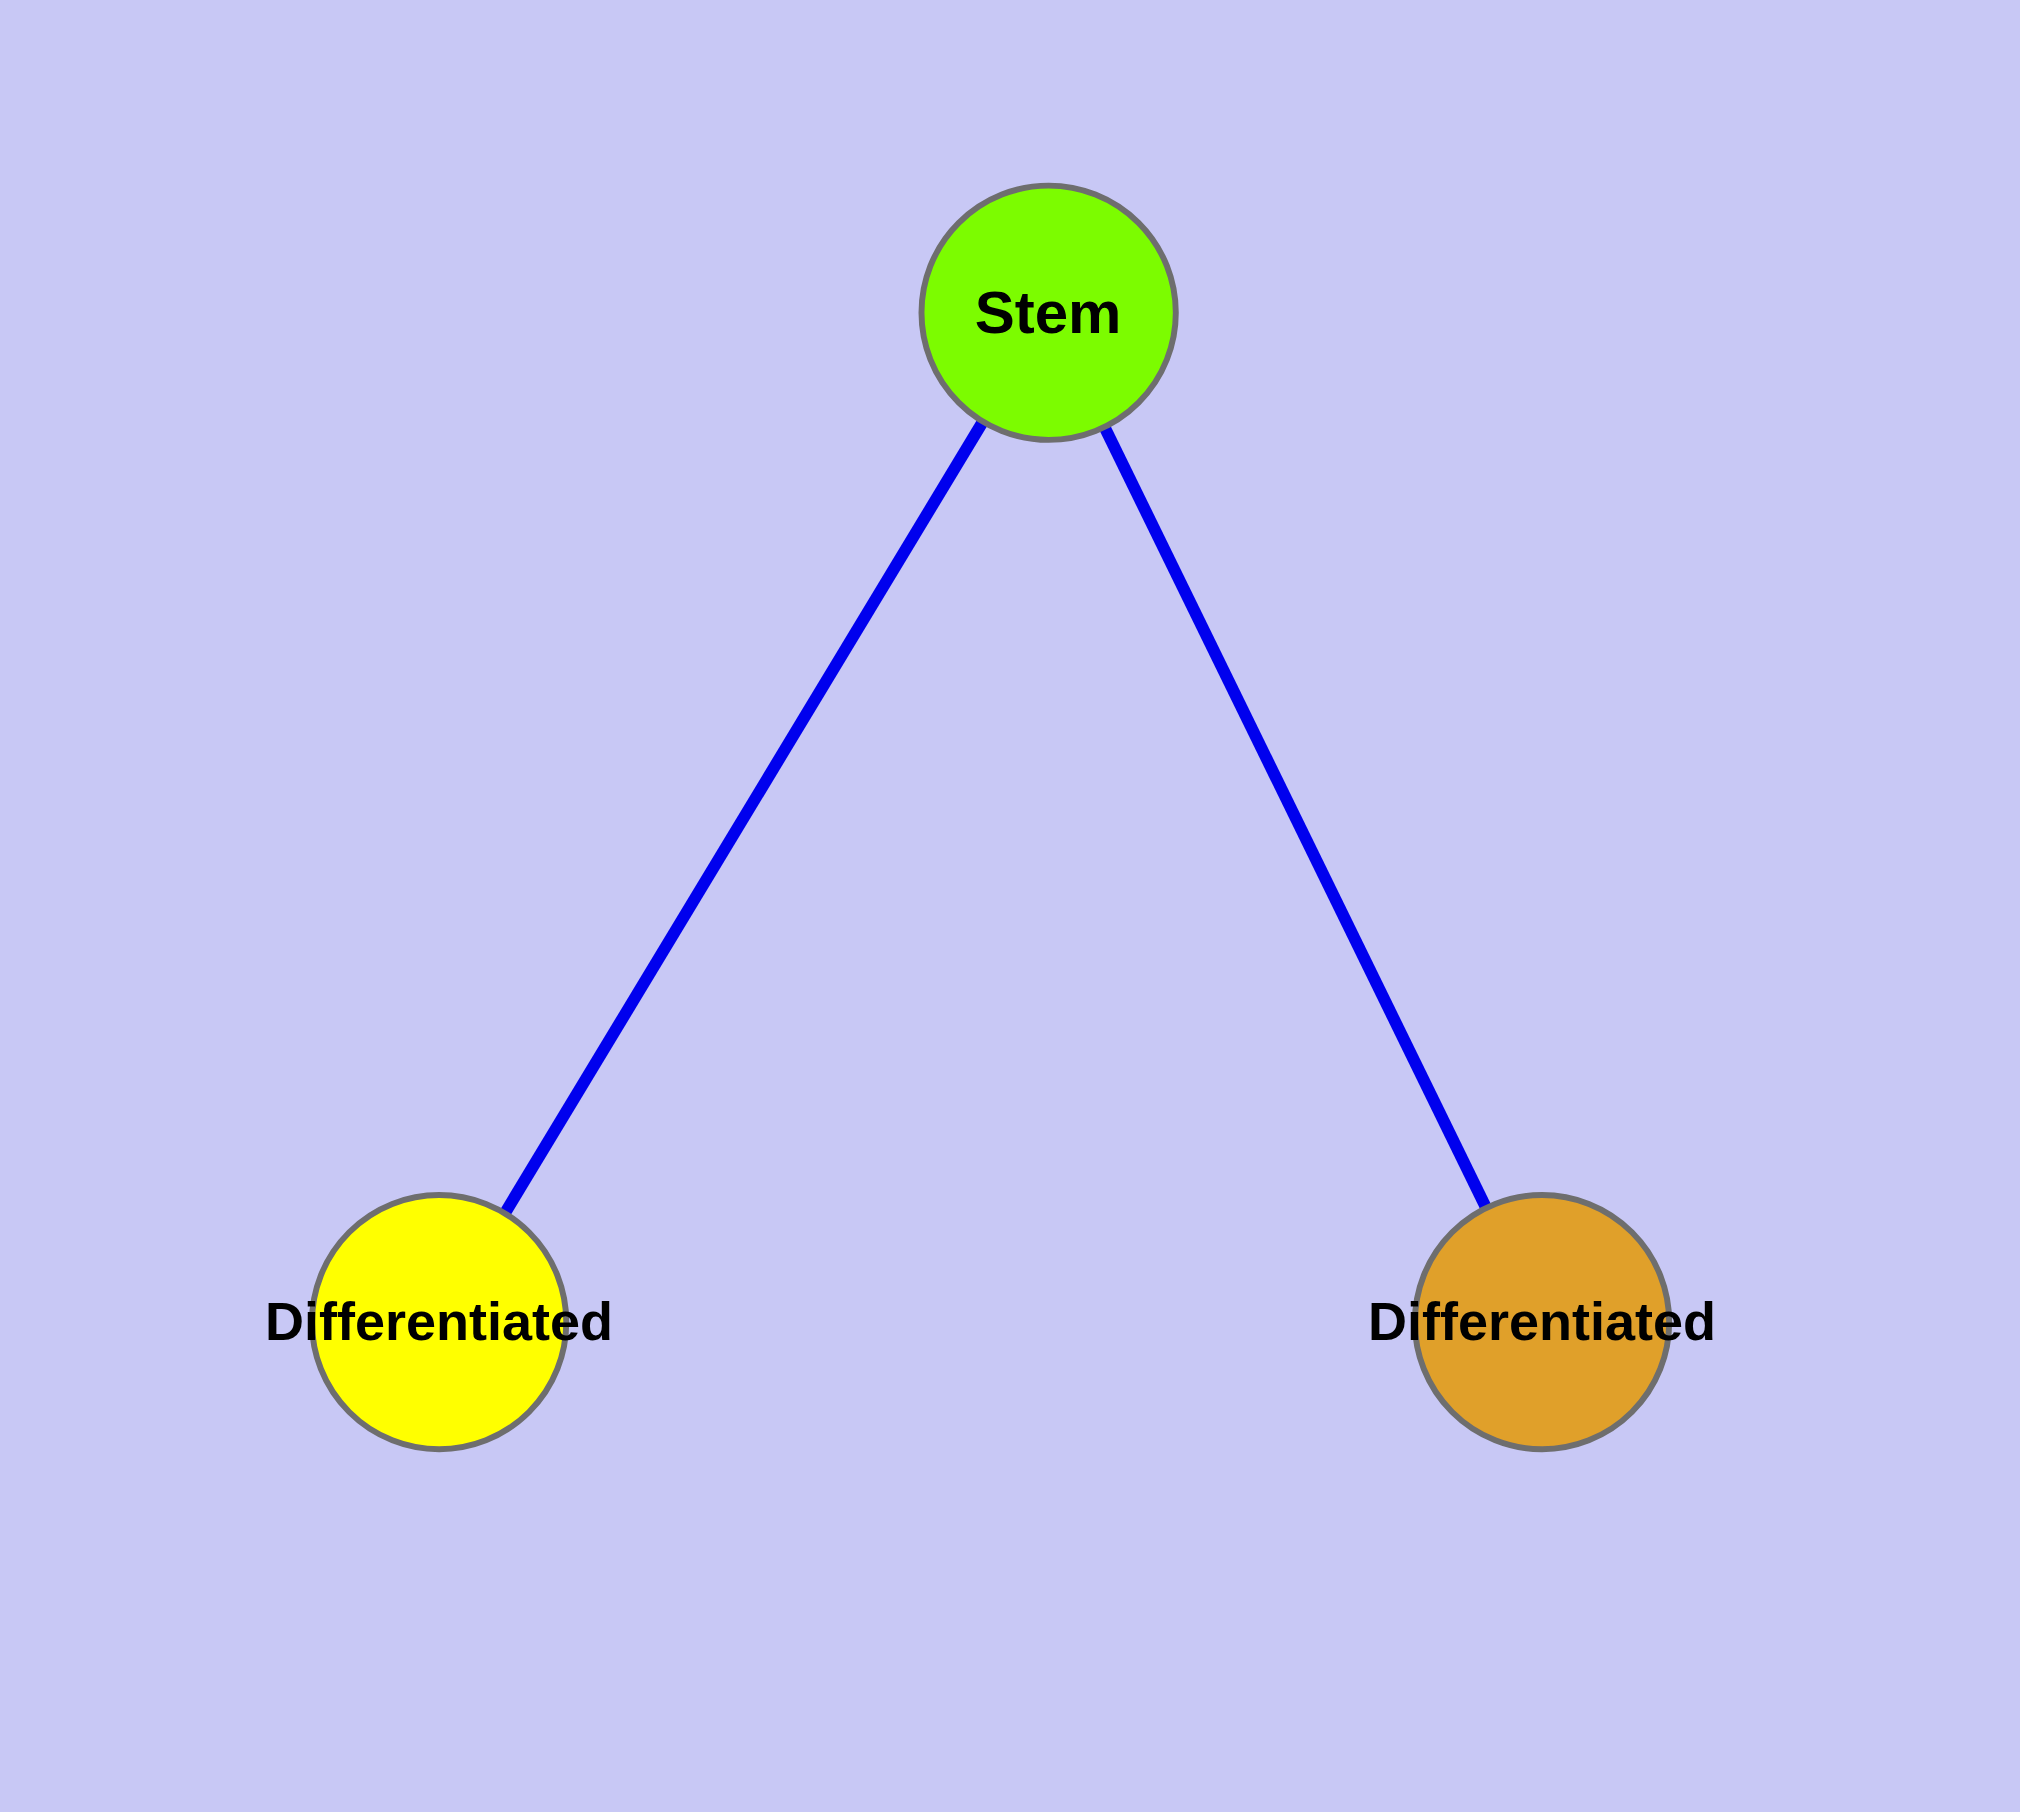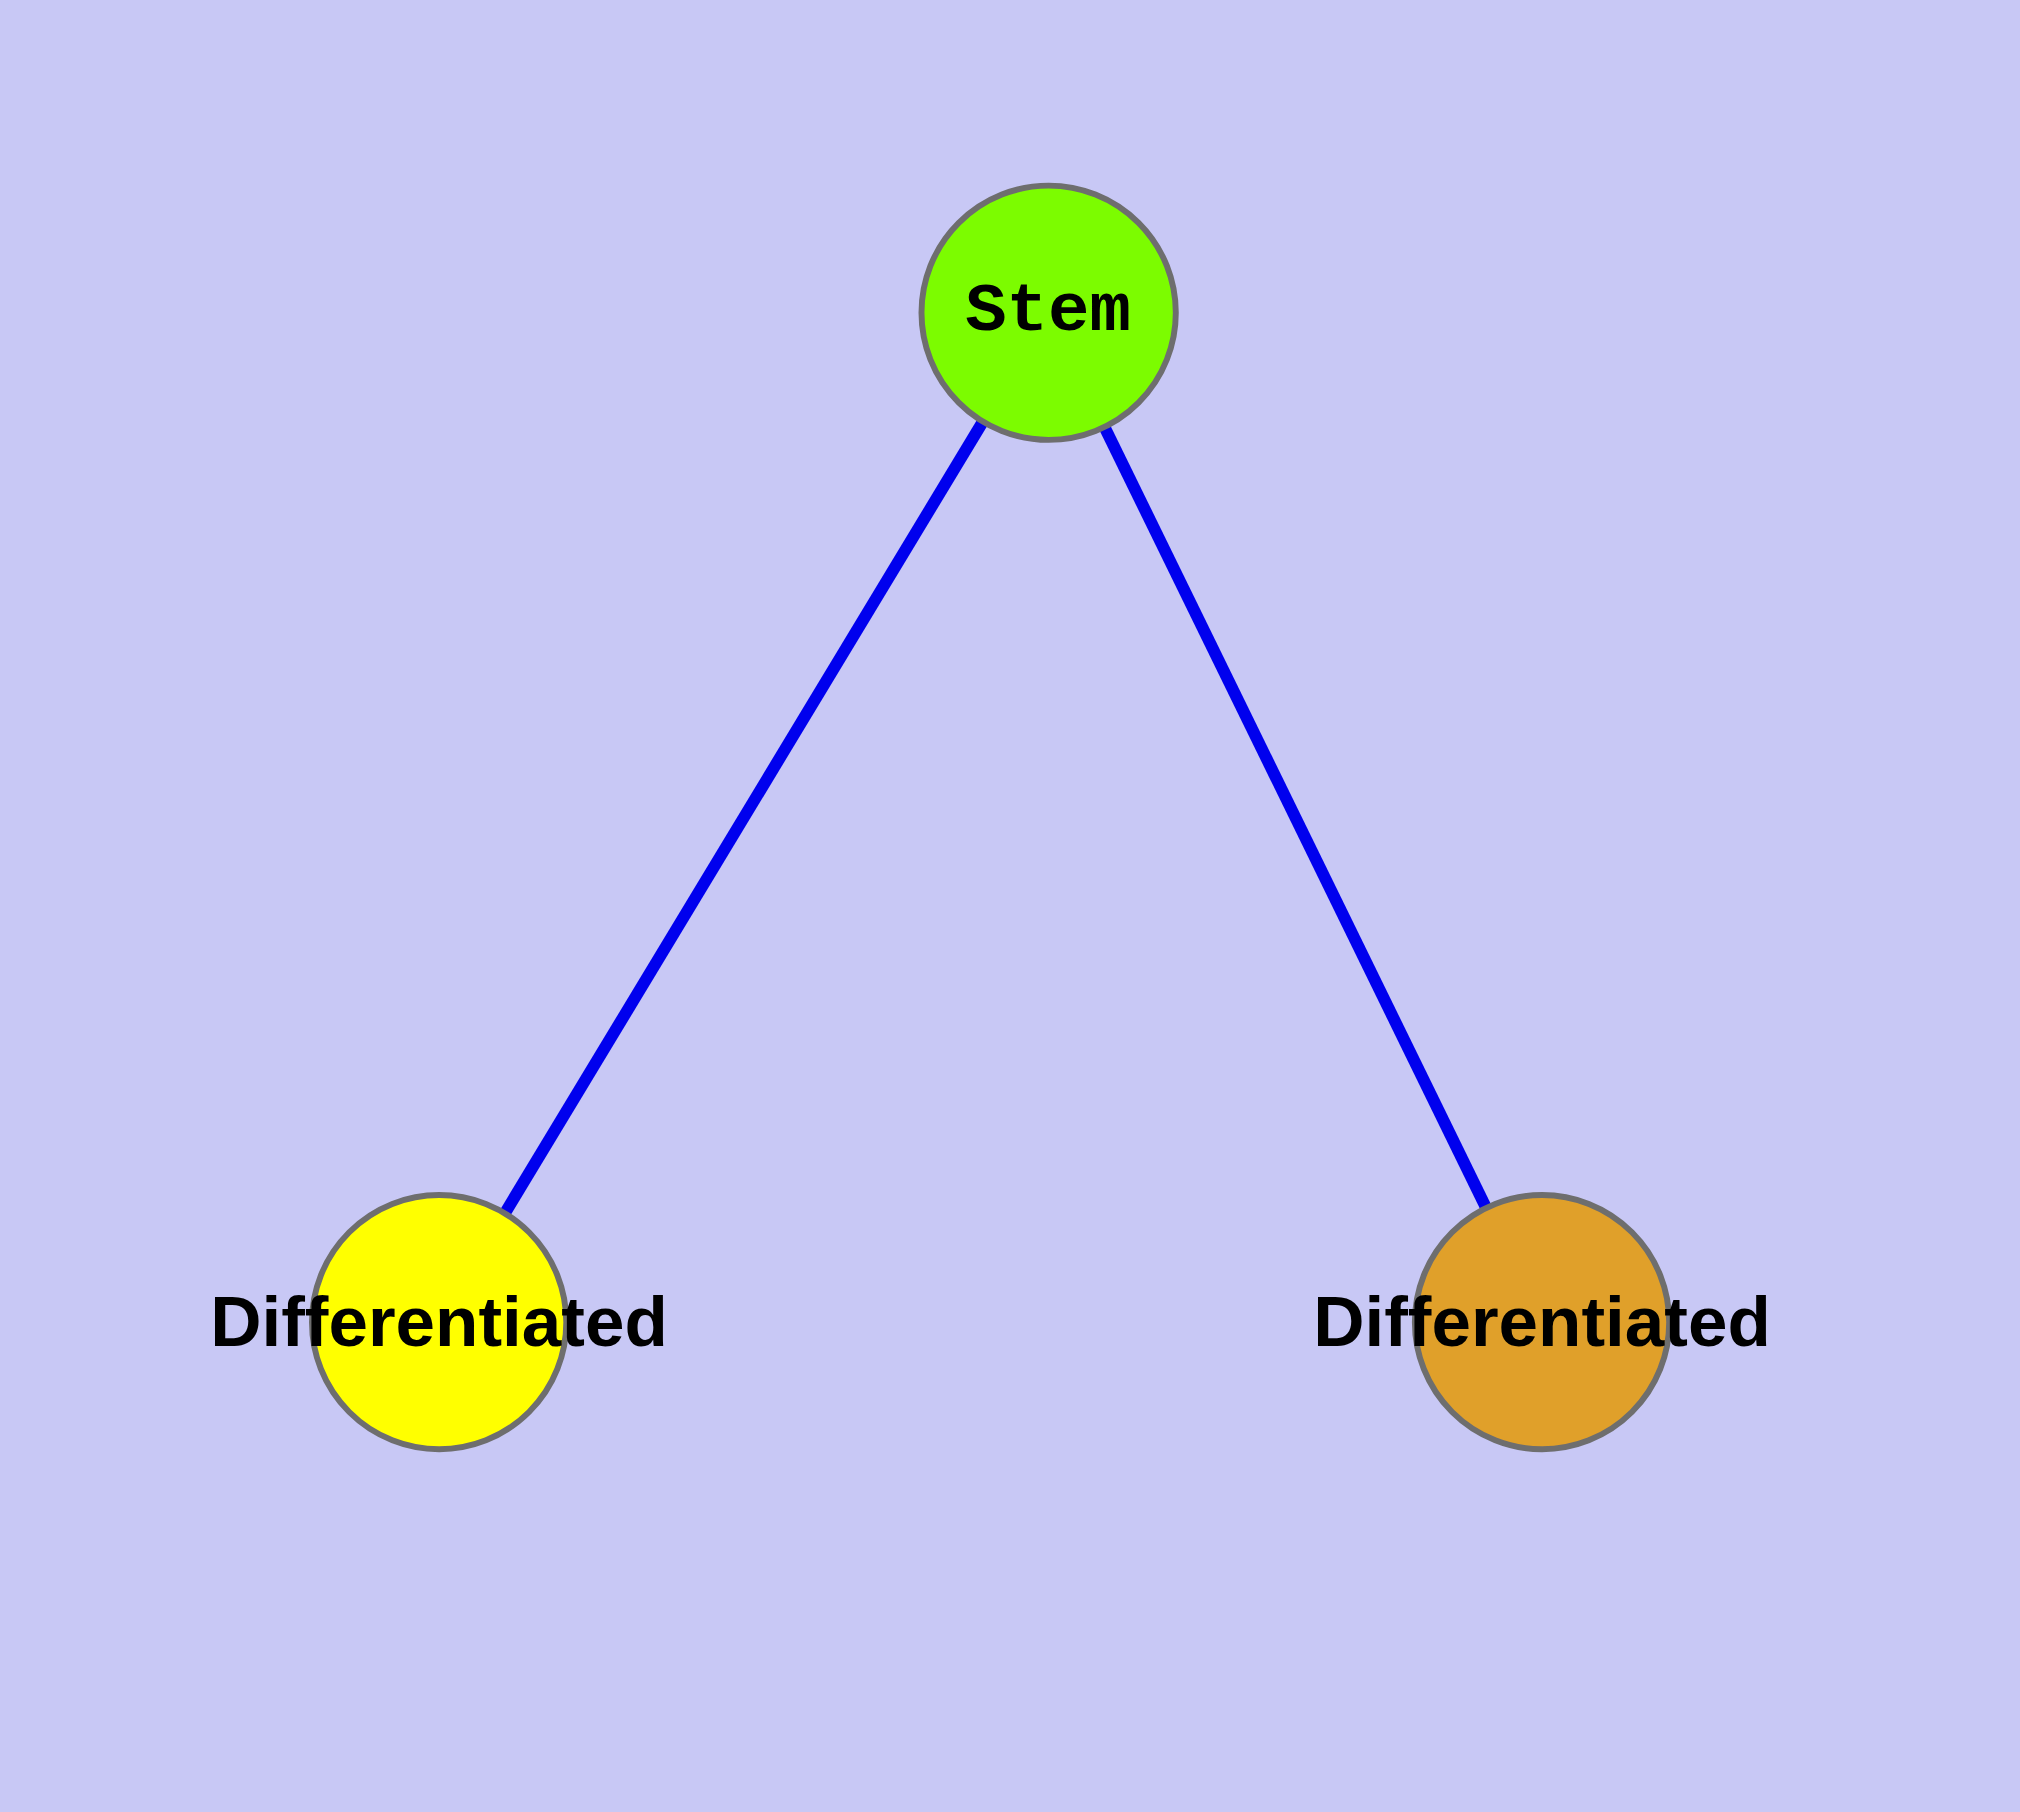--- a/index.html
+++ b/index.html
@@ -29,25 +29,24 @@
     text-align: center;
     font-family: "Liberation Sans", sans-serif;
     font-weight: bold;
     color: #000000;
     white-space: pre;
     line-height: 1.06;
     pointer-events: none;
     transform: translate(-50%, -50%);
   }
   .node-label.two-line {
-    font-size: 71px;
+    font-size: 54px;
   }
   .node-label.one-line {
-    font-size: 69px;
-    font-family: Liberation Mono, monospace;
+    font-size: 60px;
   }
 </style>
 </head>
 <body>
 
 <div id="canvas" style="width: 2021px; height: 1812px; background: rgb(200, 200, 245);">
 
   <svg id="graph-svg" viewBox="0 0 2384 2138" preserveAspectRatio="none" aria-hidden="true">
     <g id="edges-layer">
         <line x1="1158.701860494986" y1="498.6983089714487" x2="596.298139505014" y2="1430.3016910285512" stroke="#0000ee" stroke-width="14" stroke-linecap="butt"></line>

